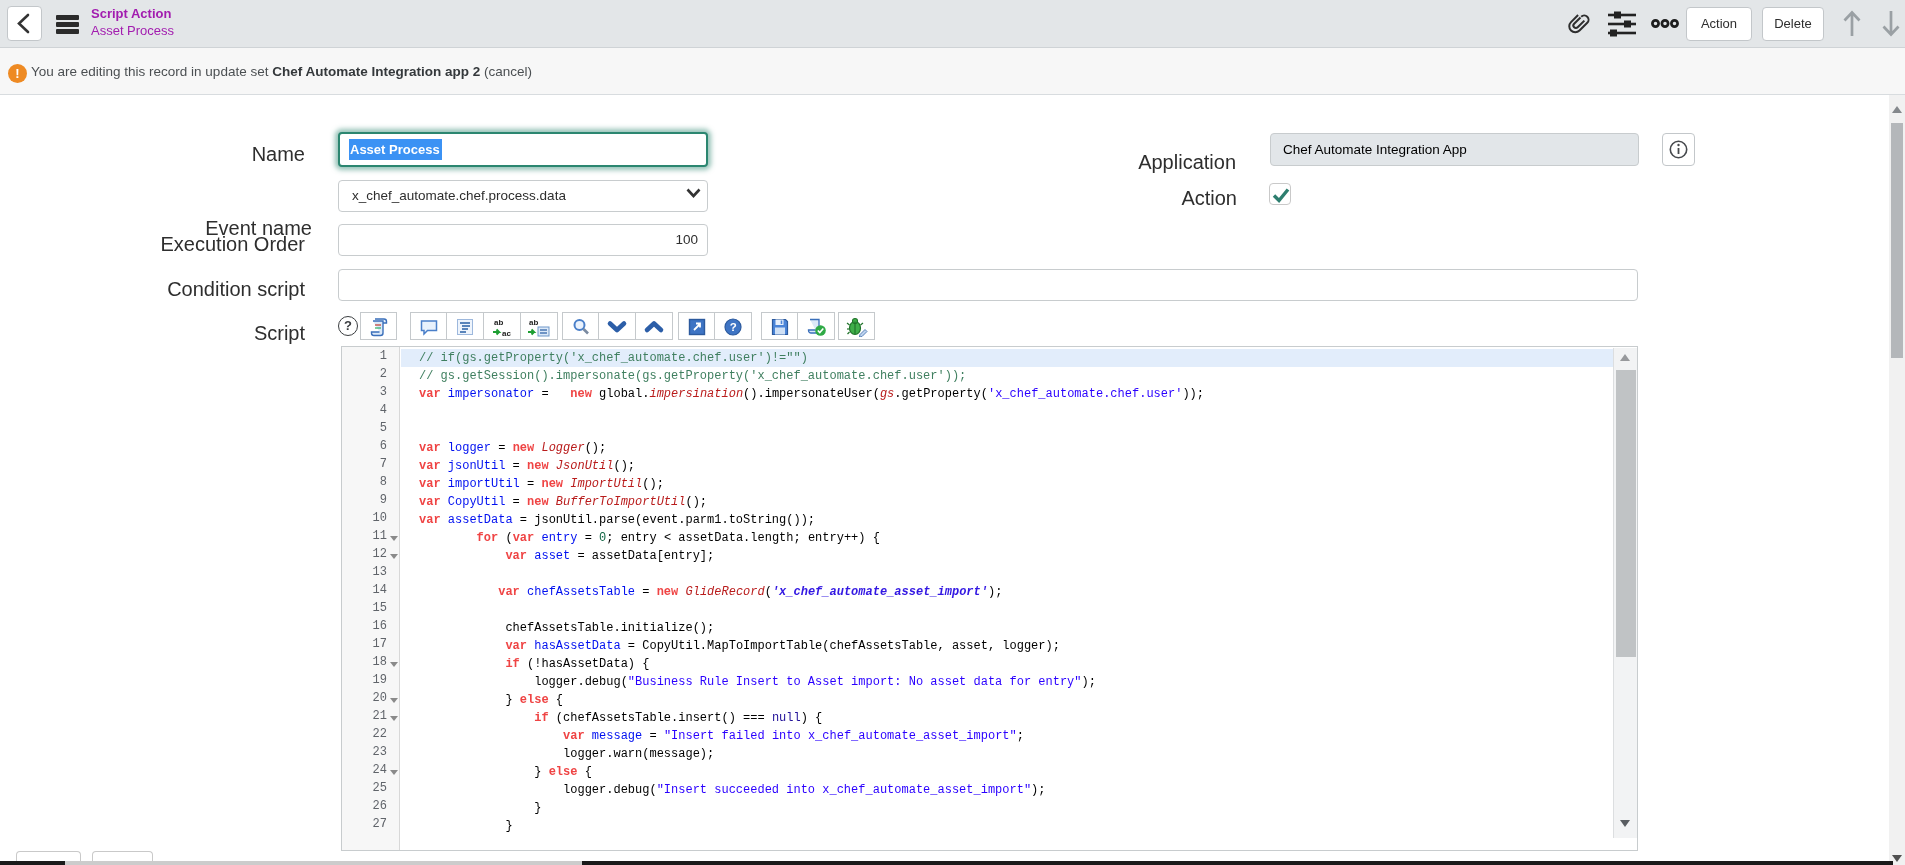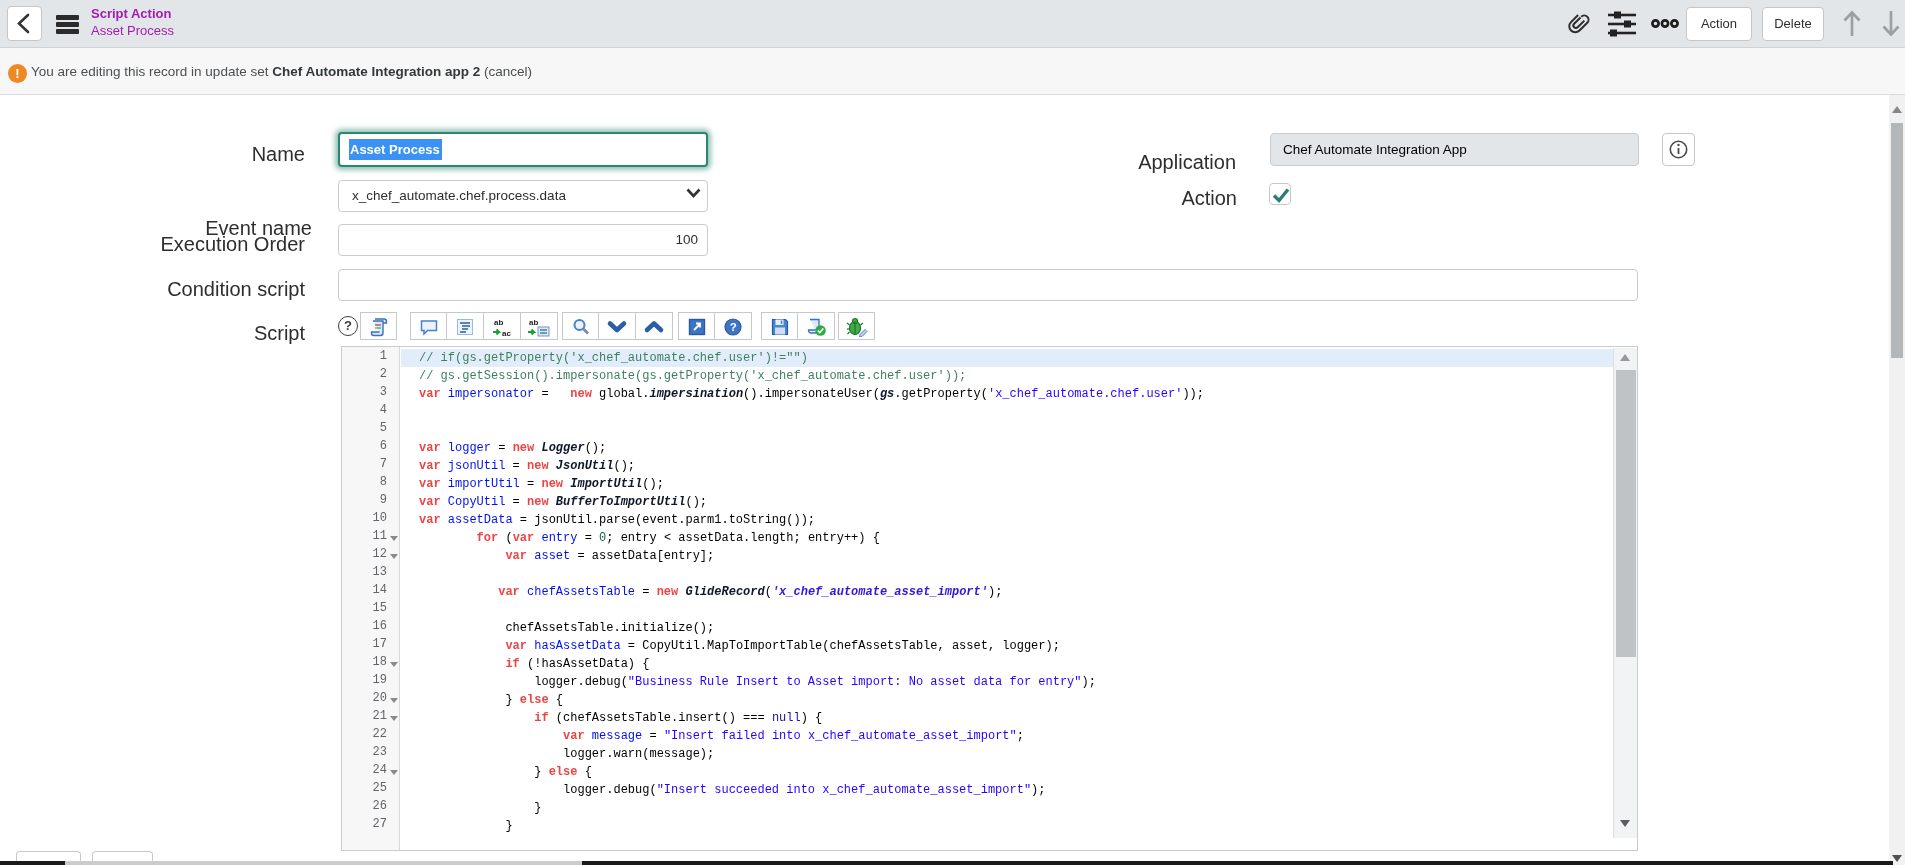--- a/index.html
+++ b/index.html
@@ -53,21 +53,21 @@
 .gl:first-child { margin-top:2px; }
 .fa { position:absolute; right:1px; top:7px; width:0; height:0; border-left:4px solid transparent; border-right:4px solid transparent; border-top:5px solid #8a8a8a; }
 #actline { position:absolute; left:59px; top:2px; width:1212px; height:18px; background:#e2edfb; }
 #code { position:absolute; left:77px; top:2px; white-space:pre; font:12px "Liberation Mono",monospace; color:#000; }
 .cl { height:18px; line-height:18px; }
 .cl i { font-style:normal; }
 i.k { color:#ef4444; font-weight:bold; }
 i.d { color:#0010f0; }
 i.s { color:#2a00ff;text-align:right; }
 i.s2 { color:#3217e2; font-weight:bold; font-style:italic; }
-i.bi { color:#0f172a; font-weight:bold; font-style:italic; }
+i.bi { color:#b91c1c; font-weight:normal; font-style:italic; }
 i.c { color:#3f7f5f; }
 i.a { color:#221199; }
 i.n { color:#116644; }
 #edsb { position:absolute; left:1271px; top:1px; width:24px; height:490px; background:#f2f3f4; border-left:1px solid #dcdee0; }
 #edsb .th { position:absolute; left:2px; top:22px; width:20px; height:287px; background:#c0c3c5; }
 
 
 .tri-up { width:0; height:0; border-left:5.5px solid transparent; border-right:5.5px solid transparent; border-bottom:7px solid #595d61; }
 .tri-dn { width:0; height:0; border-left:5.5px solid transparent; border-right:5.5px solid transparent; border-top:7px solid #595d61; }
 

